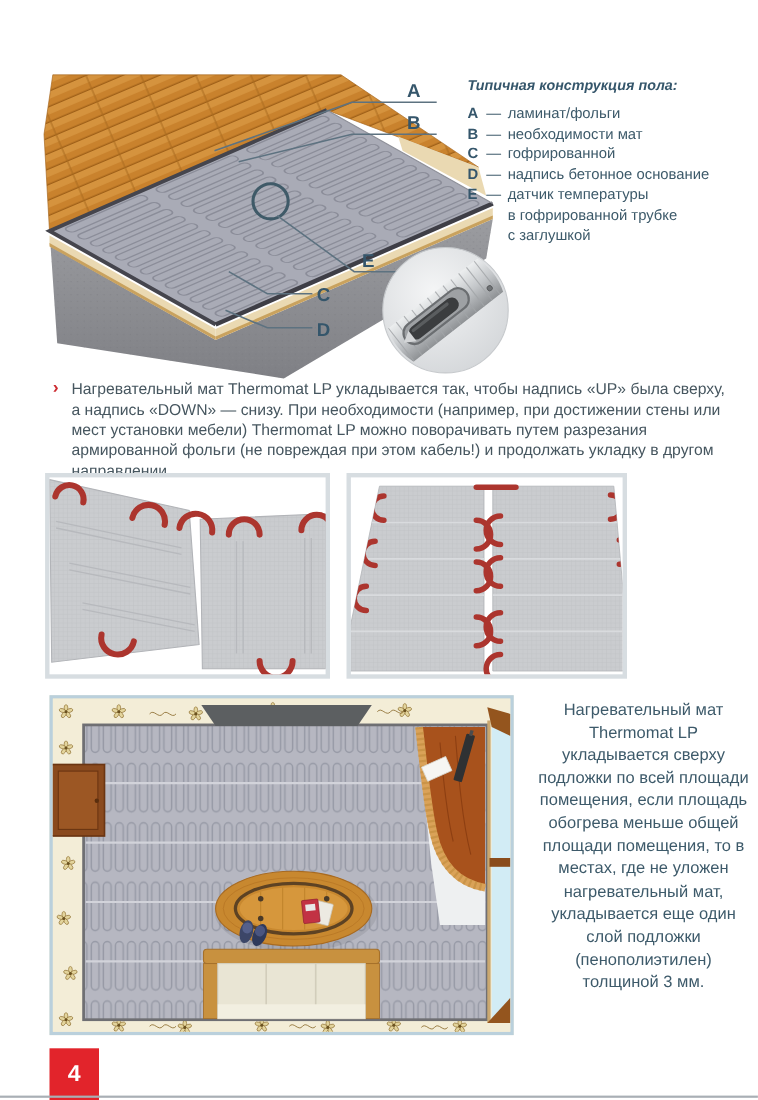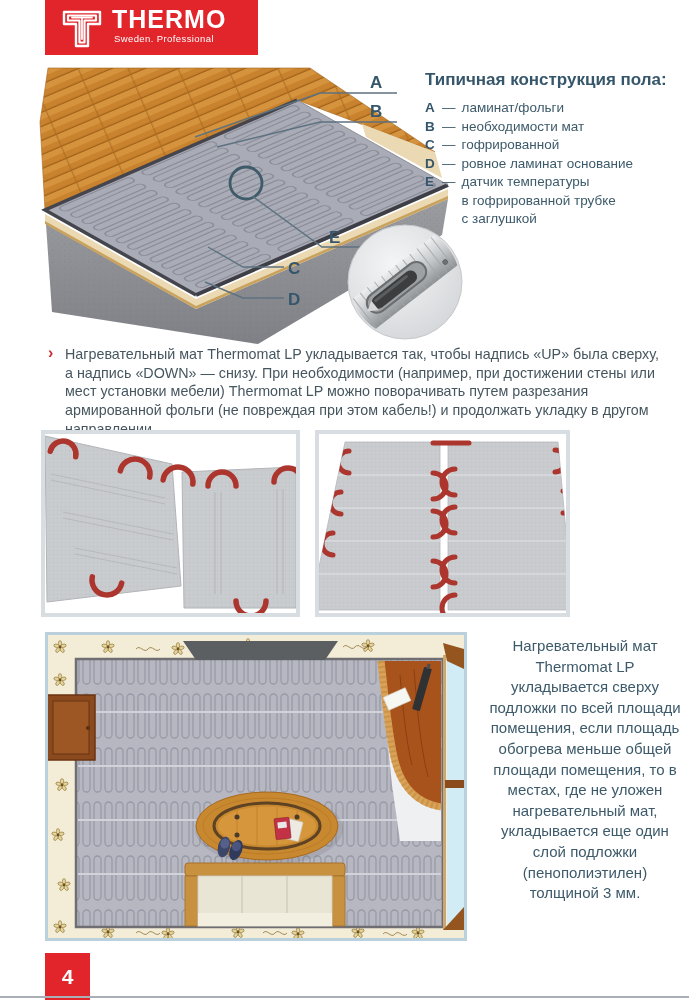--- a/index.html
+++ b/index.html
@@ -9,21 +9,21 @@
   #logo{position:absolute;left:45px;top:0;width:213px;height:55px;background:#e2242b;}
   #logo .emblem{position:absolute;left:12px;top:4px;width:50px;height:48px;}
   #logo .brand{position:absolute;left:67px;top:7px;color:#fff;font-weight:bold;
                font-size:25px;letter-spacing:1px;line-height:25px;}
   #logo .tagline{position:absolute;left:69px;top:33px;color:#fff;font-size:9.5px;letter-spacing:.4px;}
   
   #diag{position:absolute;left:0;top:60px;width:689px;height:290px;}
   #diag text{font-family:"Liberation Sans",sans-serif;font-weight:bold;font-size:17px;fill:#35566b;}
   
   #legend{position:absolute;left:425px;top:70px;width:262px;color:#35566b;}
-  #legend h3{margin:0 0 9px 0;font-size:17px;font-weight:bold;color:#35566b;}
+  #legend h3{margin:0 0 9px 0;font-size:13px;font-weight:bold;color:#35566b;font-style:italic;}
   .leg-row{display:flex;line-height:18.5px;font-size:13.5px;color:#3d5a6a;}
   .leg-row .lt{font-weight:bold;width:15px;flex:none;color:#35566b;}
   .leg-row .dash{margin:0 6px 0 2px;flex:none;}
   .leg-row .lb{white-space:pre-line;}
   
   #instr{position:absolute;left:47px;top:345px;width:616px;padding-left:18px;box-sizing:border-box;
          font-size:14.3px;line-height:18.7px;color:#46565f;}
   #instr .bullet{position:absolute;left:1px;top:-1px;color:#cc2b31;font-weight:bold;font-size:16px;}
   
   .figbox{position:absolute;background:#fff;border:4px solid #d7dde1;}
@@ -36,31 +36,20 @@
   
   #pagenum{position:absolute;left:45px;top:953px;width:45px;height:47px;background:#e2242b;
            color:#fff;font-weight:bold;font-size:21px;display:flex;align-items:center;justify-content:center;}
   #bottomrule{position:absolute;left:0;top:996px;width:689px;height:2px;background:#a9afb5;}
 </style>
 </head>
 <body>
 
 <div id="page">
 
-  <div id="logo">
-    <svg class="emblem" viewBox="0 0 50 48">
-      <g fill="none" stroke="#ffffff" stroke-linejoin="round" stroke-linecap="round">
-        <path stroke-width="2.4" d="M7,8 H43 V20 H31 V42 H19 V20 H7 Z"></path>
-        <path stroke-width="2.2" d="M11,11.5 H39 V16.5 H27.5 V38.5 H22.5 V16.5 H11 Z"></path>
-        <path stroke-width="1.8" d="M15,13.5 H35 M25,15 V35"></path>
-      </g>
-    </svg>
-    <div class="brand">THERMO</div>
-    <div class="tagline">Sweden. Professional</div>
-  </div>
 
   <svg id="diag" viewBox="0 0 689 290">
     <defs>
       <linearGradient id="cgrad" x1="0" y1="0" x2="0" y2="1">
         <stop offset="0" stop-color="#9b9ca0"></stop>
           <stop offset="1" stop-color="#7f8085"></stop>
       </linearGradient>
       <pattern id="cdot" width="6" height="6" patternUnits="userSpaceOnUse">
         <circle cx="1.5" cy="1.5" r="0.7" fill="#8a8b90"></circle>
         <circle cx="4.5" cy="4" r="0.6" fill="#75767b"></circle>
@@ -196,21 +185,21 @@
       <span class="lb">необходимости мат</span>
     </div>
     <div class="leg-row">
       <span class="lt">C</span>
       <span class="dash">—</span>
       <span class="lb">гофрированной</span>
     </div>
     <div class="leg-row">
       <span class="lt">D</span>
       <span class="dash">—</span>
-      <span class="lb">ровное ламинат основание</span>
+      <span class="lb">надпись бетонное основание</span>
     </div>
     <div class="leg-row">
       <span class="lt">E</span>
       <span class="dash">—</span>
       <span class="lb">датчик температуры
 в гофрированной трубке
 с заглушкой</span>
     </div>
   </div>
 

